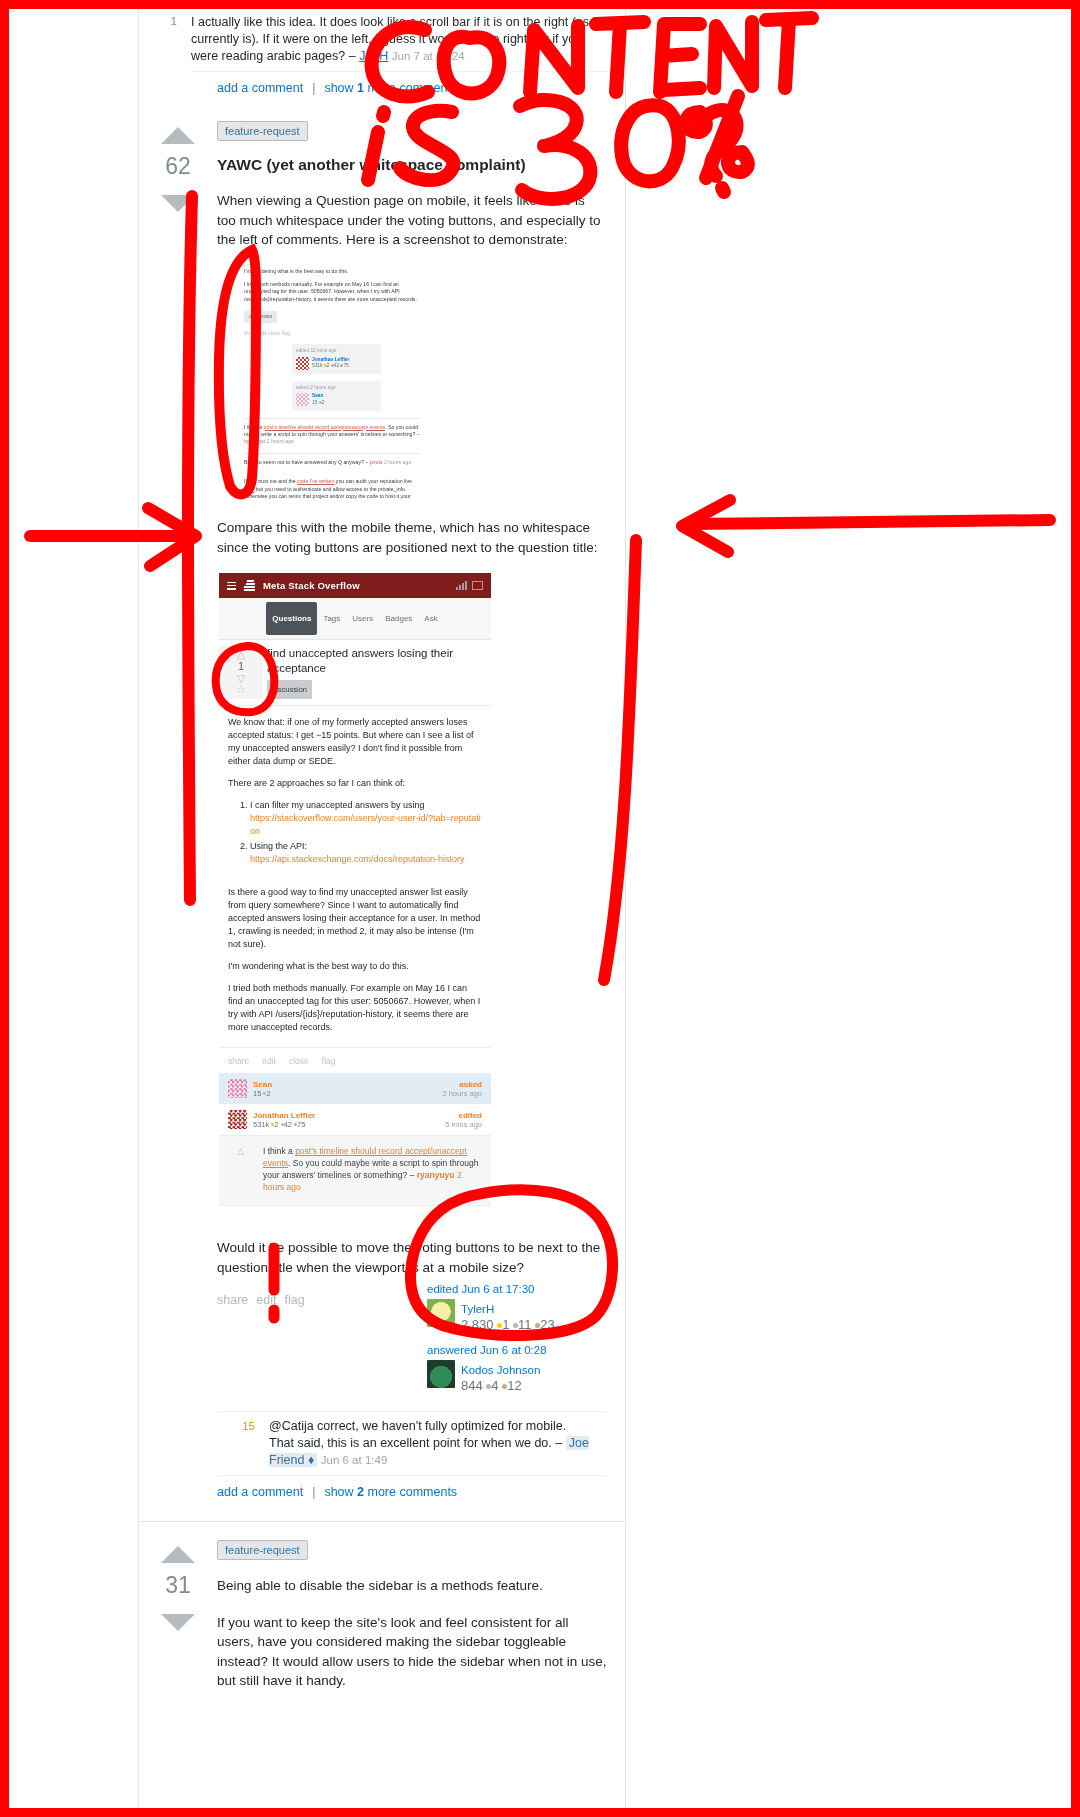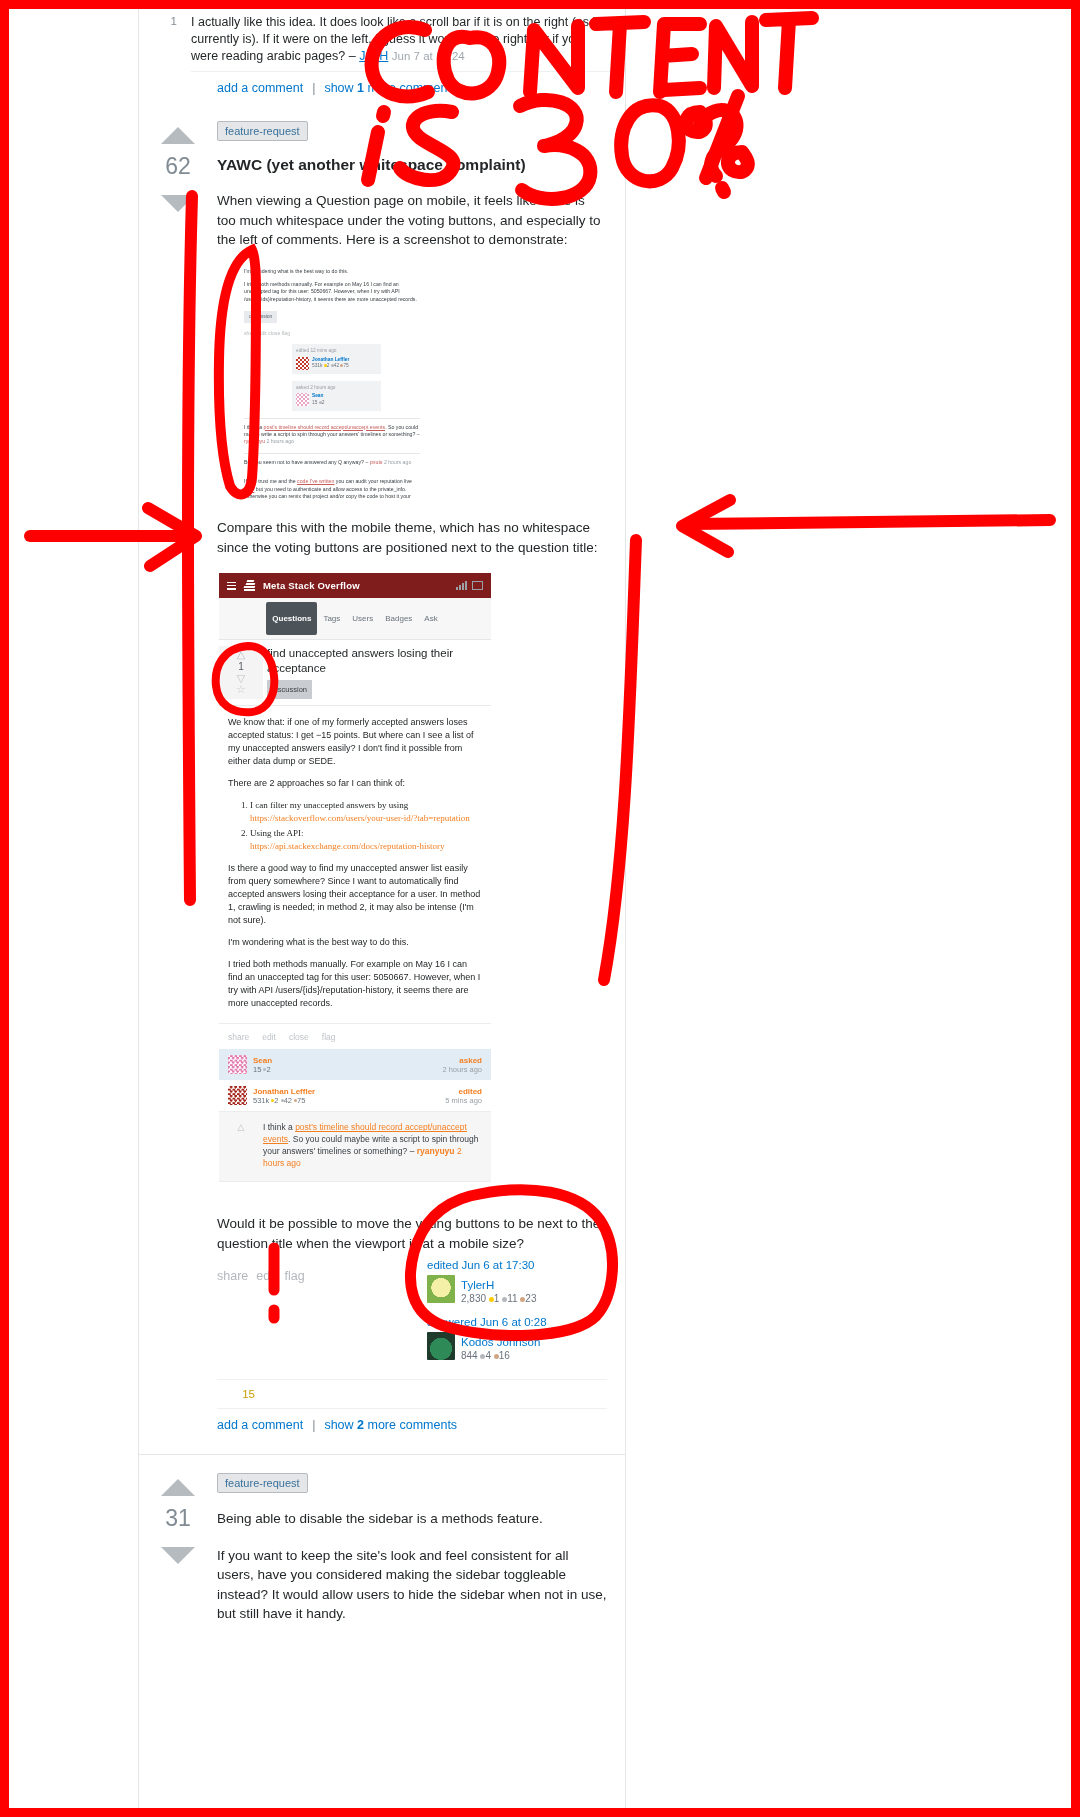--- a/index.html
+++ b/index.html
@@ -107,21 +107,21 @@
   .m-qhead { display:flex; background:#fff; padding:6px 0 6px 0; border-bottom:1px solid #e9eaeb; }
   .m-votebox { width:44px; background:#f4f4f4; display:flex; flex-direction:column; align-items:center; padding:3px 0; }
   .m-vote-arrow { font-size:11px; color:#bcc0c4; line-height:11px; }
   .m-vote-num { font-size:10px; color:#555b60; margin:1px 0; }
   .m-star { font-size:11px; color:#c9cdd1; line-height:11px; }
   .m-qtitle { flex:1; font-size:11.5px; line-height:15px; color:#242729; padding-left:4px; }
   .m-qtag { display:inline-block; background:#c9cdd1; color:#3b4045; font-size:7.5px; padding:2px 5px; margin-top:4px; }
 
   .m-body { padding:10px 9px 4px 9px; font-size:9px; line-height:13px; color:#242729; }
   .m-body p { margin:0 0 9px 0; }
-  .m-body ol { margin:0 0 9px 0; padding-left:22px;font-family:Liberation Serif, serif; }
+  .m-body ol { margin:0 0 20px 0; padding-left:22px; }
   .m-body li { margin-bottom:2px; }
   .m-link { color:#f48024; word-break:break-all; }
 
   .m-actions { display:flex; gap:13px; font-size:8.5px; color:#c0c4c8; padding:8px 9px 7px 9px; border-top:1px solid #eceded; }
   .m-card { display:flex; align-items:center; padding:6px 9px; font-size:8px; }
   .m-card.blue { background:#e1ecf4; }
   .m-card.white{ background:#ffffff; }
   .m-av { width:19px; height:19px; flex:none; margin-right:6px; }
   .m-av.red  { background:repeating-conic-gradient(#a4241a 0% 25%, #ffffff 0% 50%) 0 0/4.5px 4.5px; }
   .m-av.pink { background:repeating-conic-gradient(#e27ab0 0% 25%, #ffffff 0% 50%) 2px 2px/4.5px 4.5px; }
@@ -140,21 +140,21 @@
   .m-cfoot { height:14px; background:#ffffff; border-top:1px solid #eceded; }
 
   
   .post-actions { display:flex; gap:8px; font-size:12.5px; color:#b3b8bd; margin-top:16px; }
   .sig-wrap { margin-top:-24px; }
   .sig { width:180px; margin-left:auto; margin-right:0; }
   .sig-when { font-size:11.5px; color:#0077cc; margin-bottom:4px; }
   .sig-row { display:flex; gap:6px; align-items:flex-start; }
   .sig-av { width:28px; height:28px; flex:none; border-radius:1px; }
   .sig-name { color:#0077cc; font-size:11.5px; }
-  .sig-rep  { color:#6a737c; font-size:10px; }
+  .sig-rep  { color:#6a737c; font-size:13px; }
   .sig-rep .dot{ width:5px; height:5px; }
 
   .cmt2-row { display:flex; margin-top:18px; border-top:1px solid #eff0f1; padding-top:6px; }
   .cmt2-score { width:38px; text-align:right; padding-right:14px; color:#c7a008; font-size:11.5px; line-height:16px; }
   .cmt2-body { flex:1; font-size:12.5px; line-height:17px; color:#242729; padding-right:18px; }
   .mod-chip { background:#e1ecf4; color:#39739d; padding:0 3px; border-radius:2px; }
 
   .divider-strong { border-top:1px solid #e4e6e8; margin-top:22px; }
 
   
@@ -380,30 +380,34 @@
 
         <div class="sig" style="margin-top:12px;">
           <div class="sig-when">answered Jun 6 at 0:28</div>
           <div class="sig-row">
             <div class="sig-av" style="background:radial-gradient(circle at 50% 60%, #2e8b57 0 50%, transparent 51%), #1f3b2b;"></div>
             <div>
               <a href="#" class="sig-name" style="text-decoration:none;">Kodos Johnson</a>
               <div class="sig-rep">
                 <span>844</span>
                 <span class="dot silver"></span><span>4</span>
-                <span class="dot bronze"></span><span>16</span>
+                <span class="dot bronze"></span><span>12</span>
               </div>
             </div>
           </div>
         </div>
       </div>
 
       
       <div class="cmt2-row">
         <div class="cmt2-score">15</div>
+        <div class="cmt2-body">
+          <span>@Catija correct, we haven't fully optimized for mobile. That said, this is an excellent point for when we do. – </span><a href="#" class="mod-chip" style="text-decoration:none;">Joe Friend ♦</a>
+          <span class="cmt-date">Jun 6 at 1:49</span>
+        </div>
       </div>
       <div class="cmt-sep"></div>
       <div class="cmt-actions" style="padding-left:0;">
         <a href="#" style="color:#0077cc;text-decoration:none;">add a comment</a>
         <span class="bar">|</span>
         <a href="#" style="color:#0077cc;text-decoration:none;"><span>show </span><b>2</b><span> more comments</span></a>
       </div>
     </div>
   </div>
 

